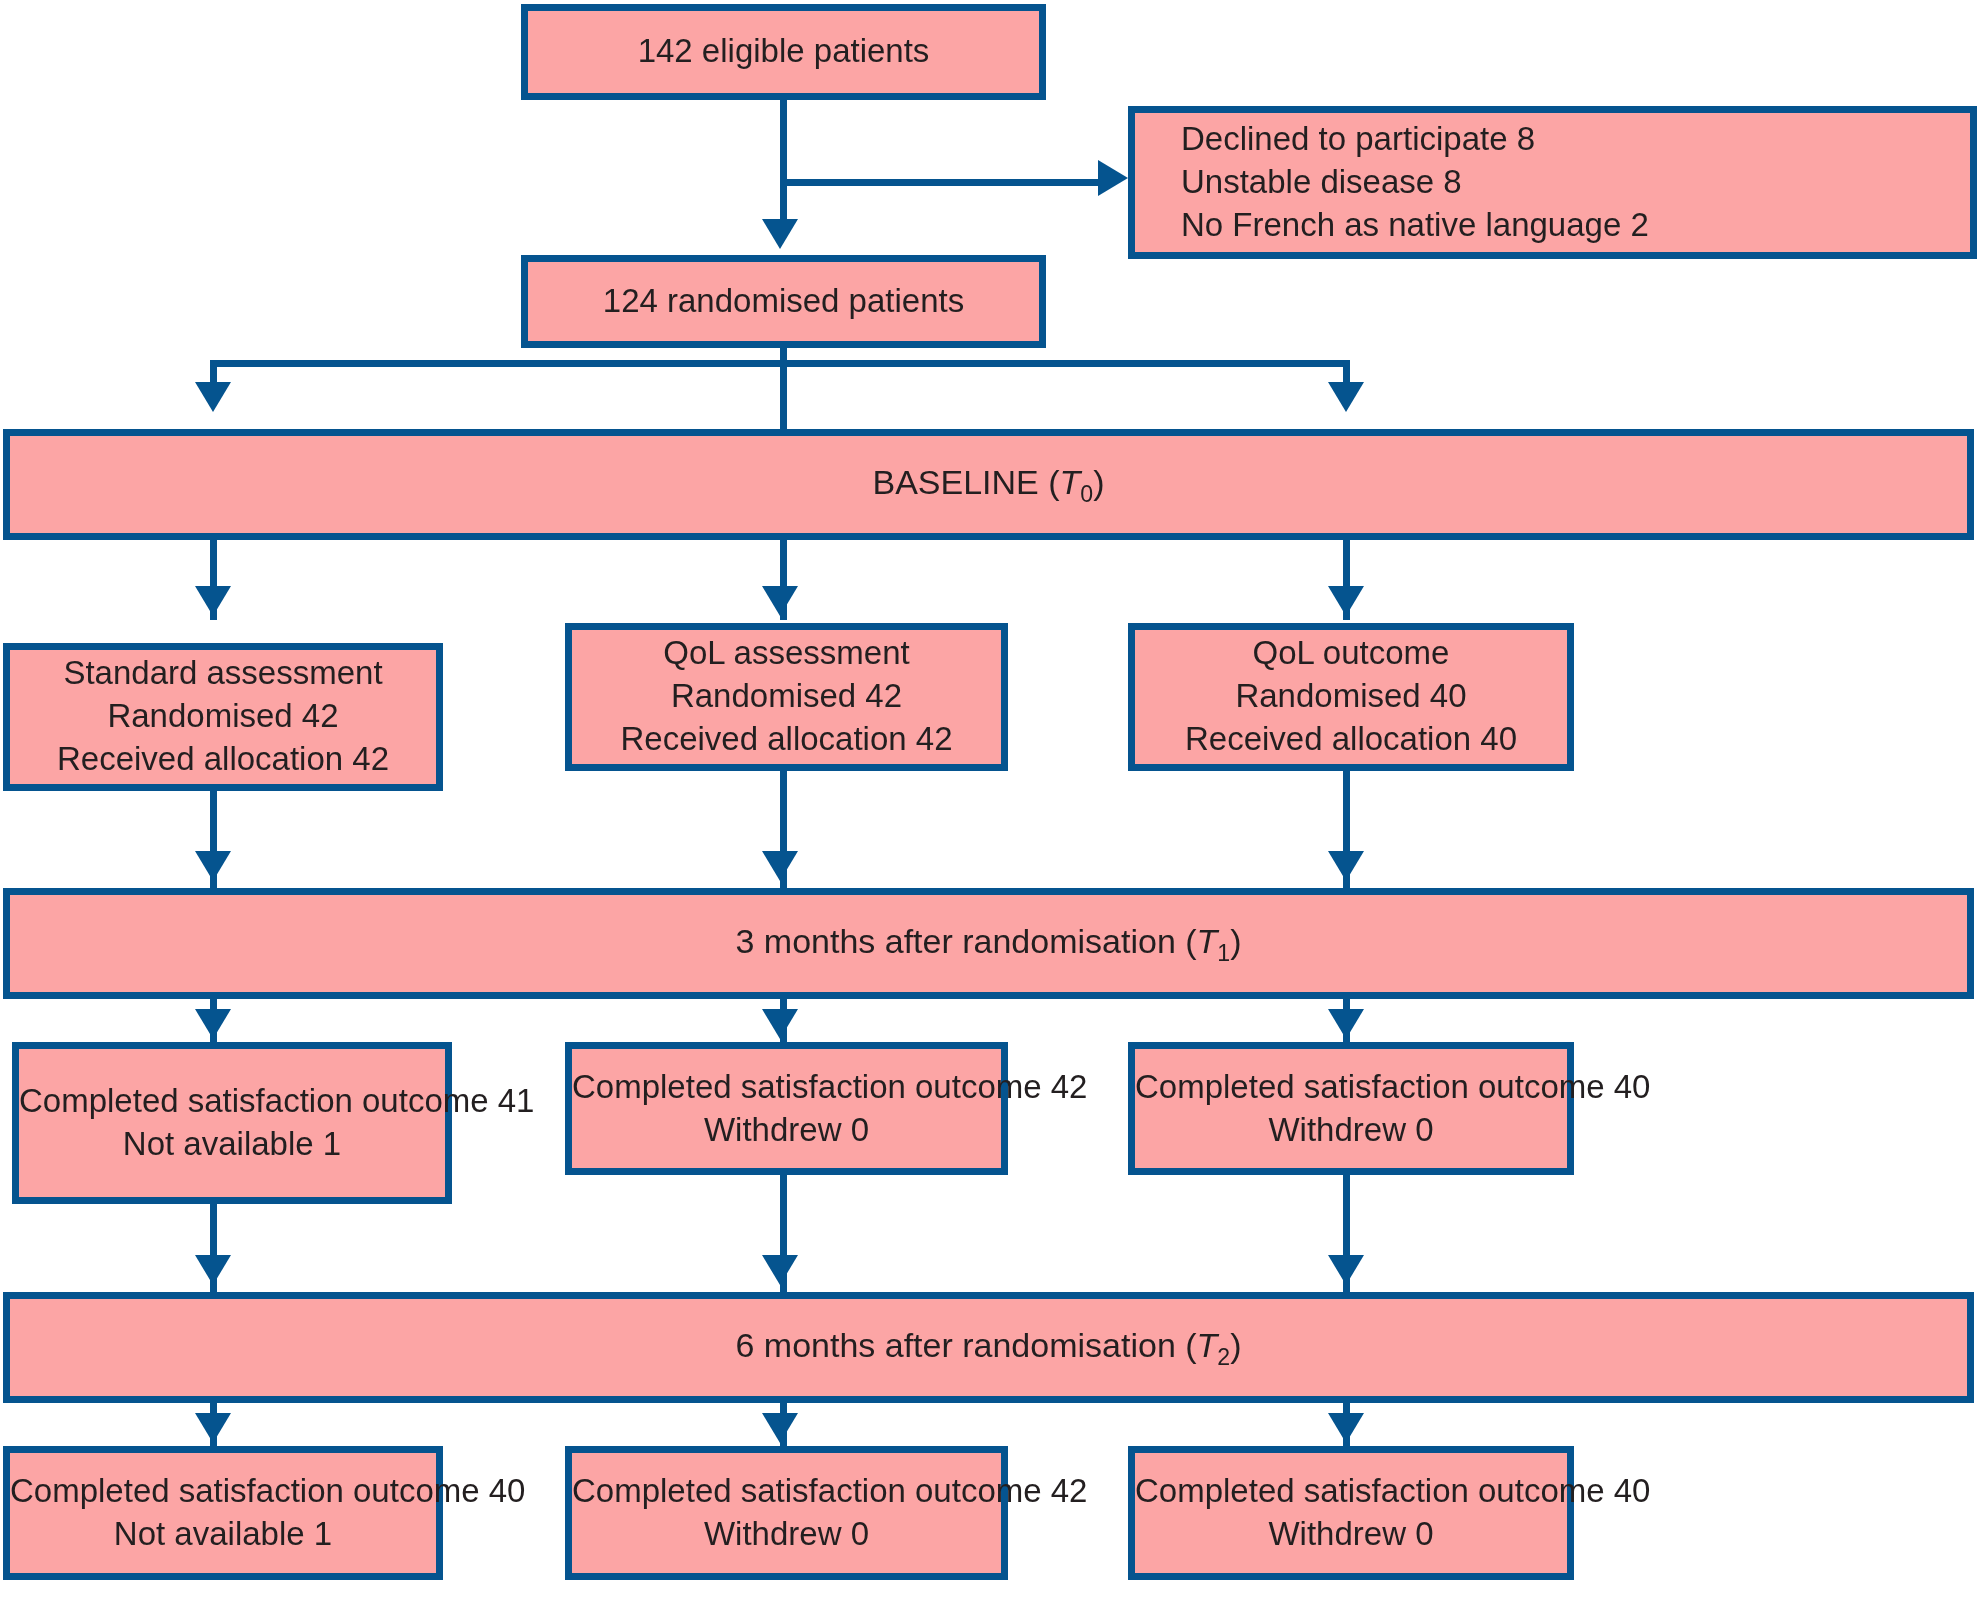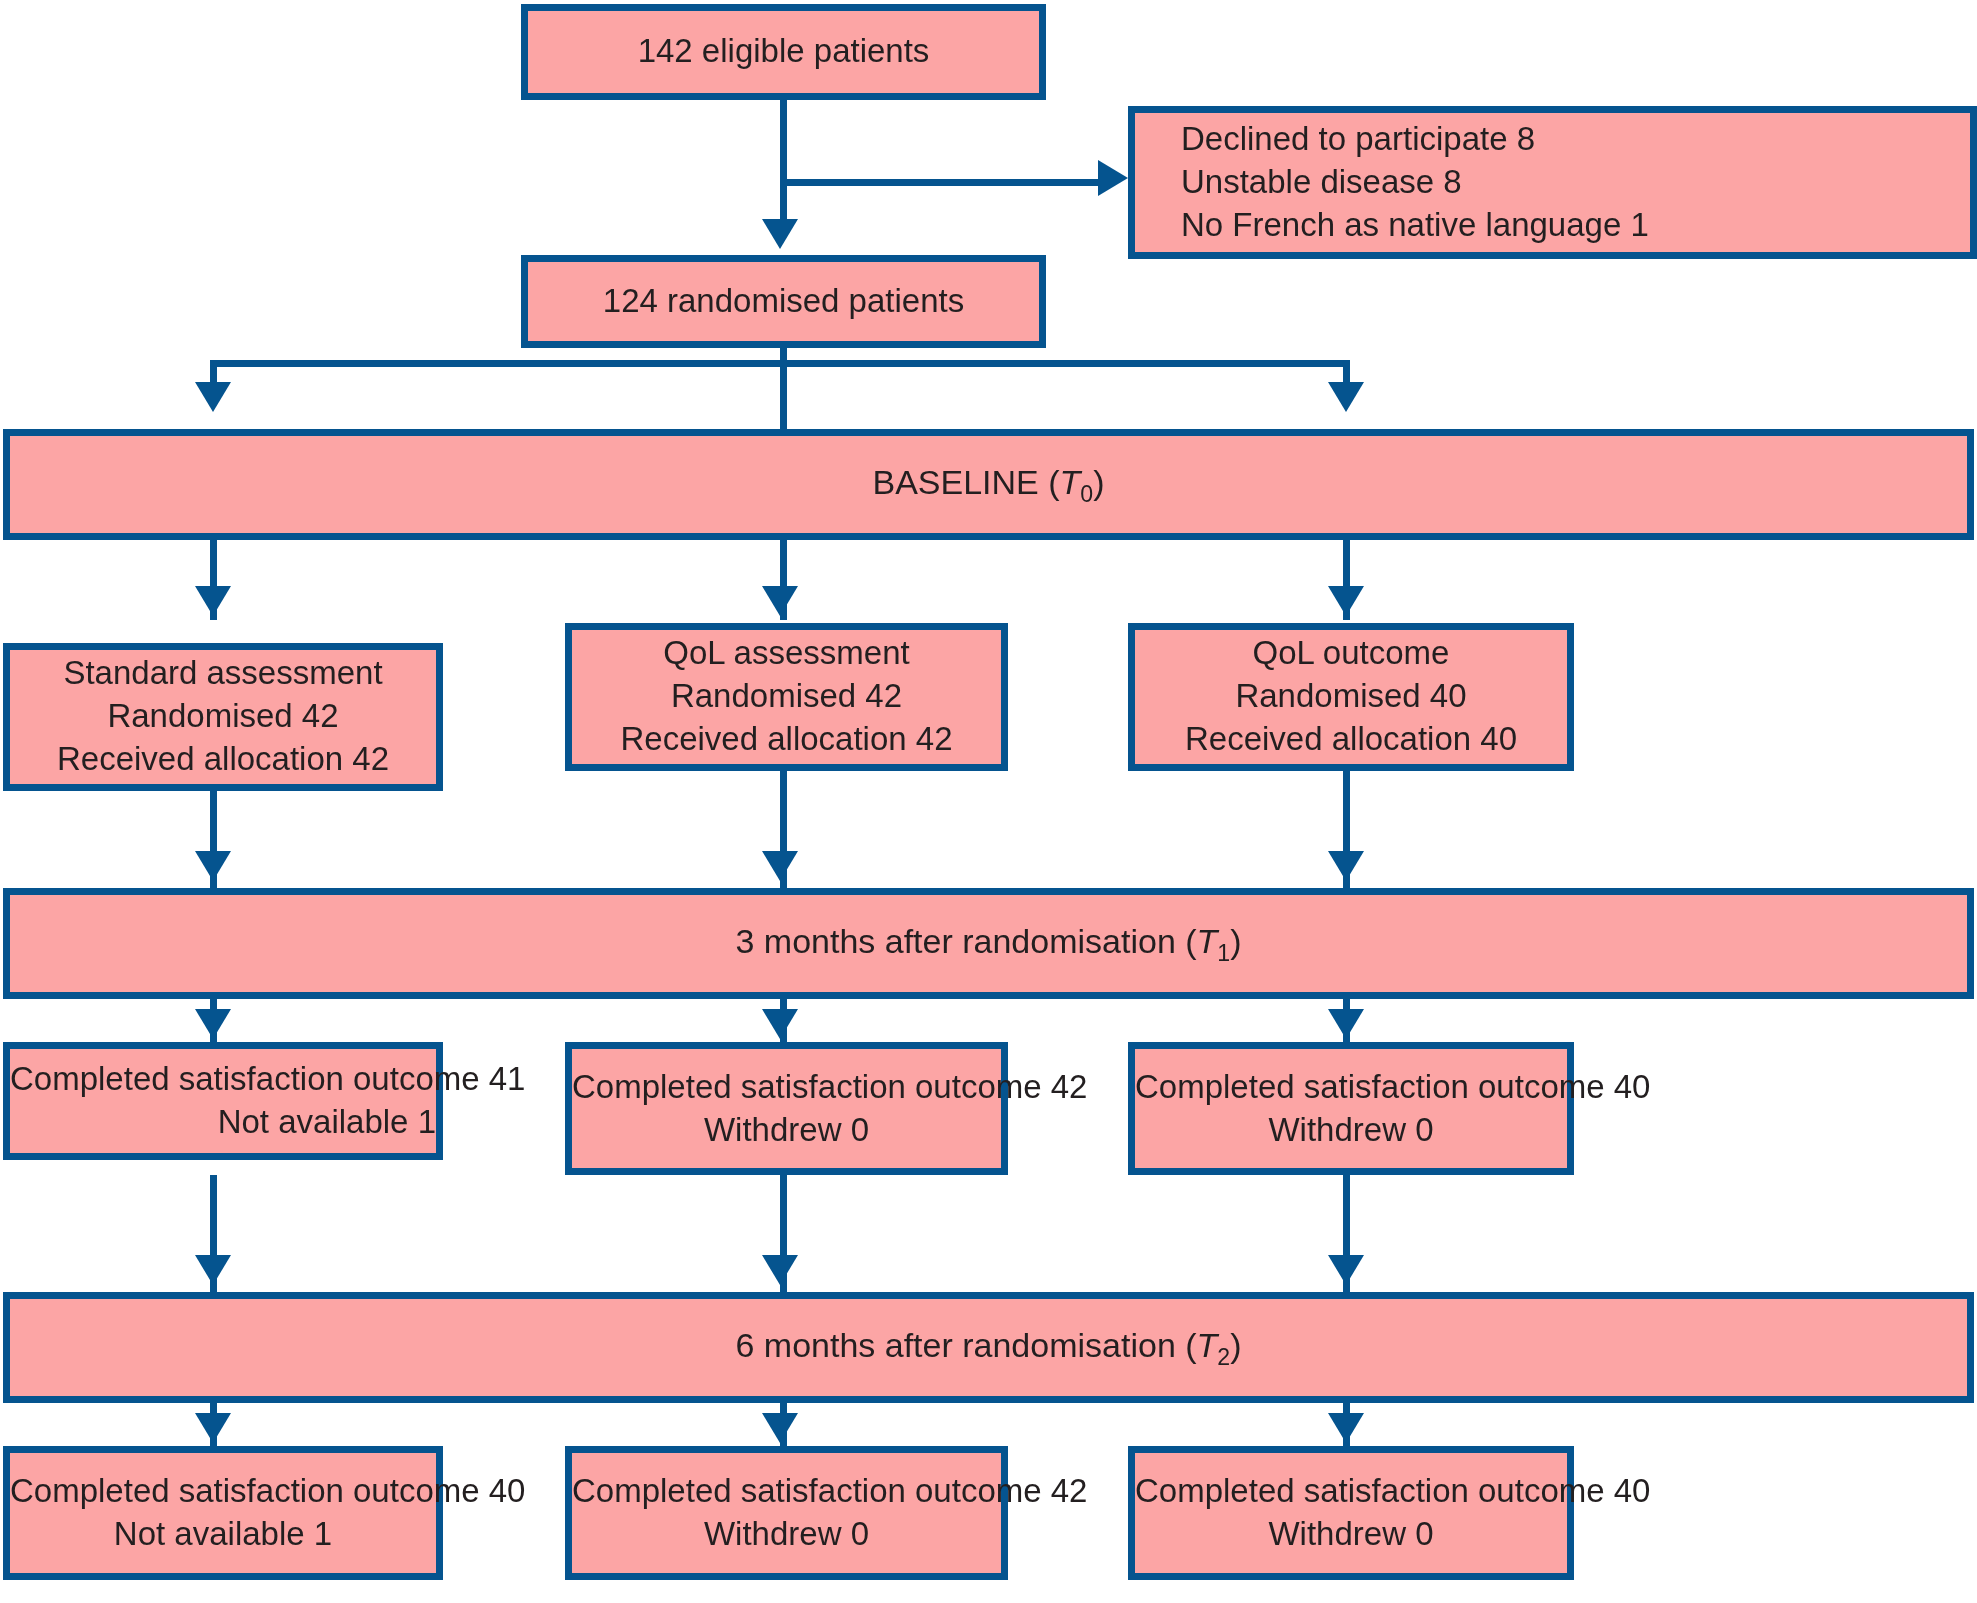--- a/index.html
+++ b/index.html
@@ -100,21 +100,21 @@
   <div class="vline" style="left: 780px; top: 99.8792px; height: 135.638px;"></div>
   <div class="arrow-down" style="left: 762px; top: 219.488px;"></div>
 
   <div class="hline" style="left: 783px; top: 178.796px; width: 320px;"></div>
   <div class="arrow-right" style="left: 1098px; top: 160.3px;"></div>
 
   <div class="box left-align" style="left: 1128px; top: 106.045px; width: 849px; height: 152.902px;">
     <div class="lines">
       <div>Declined to participate 8</div>
       <div>Unstable disease 8</div>
-      <div>No French as native language 1</div>
+      <div>No French as native language 2</div>
     </div>
   </div>
 
   <div class="box" style="left: 521px; top: 255.247px; width: 525px; height: 92.4808px;">
     <div class="lines">
       <div>124 randomised patients</div>
     </div>
   </div>
 
   <div class="vline" style="left: 780px; top: 347.728px; height: 120.842px;"></div>
@@ -175,21 +175,21 @@
     </div>
   </div>
 
   <div class="vline" style="left: 210px; top: 998.792px; height: 43.1577px;"></div>
   <div class="arrow-down" style="left: 195px; top: 1008.66px;"></div>
   <div class="vline" style="left: 780px; top: 998.792px; height: 43.1577px;"></div>
   <div class="arrow-down" style="left: 762px; top: 1008.66px;"></div>
   <div class="vline" style="left: 1343px; top: 998.792px; height: 43.1577px;"></div>
   <div class="arrow-down" style="left: 1328px; top: 1008.66px;"></div>
 
-  <div class="box" style="left: 3px; top: 1041.95px; width: 440px; height: 118px; text-align: right;">
+  <div class="box" style="left: 12px; top: 1041.95px; width: 440px; height: 162px;">
     <div class="lines">
       <div>Completed satisfaction outcome 41</div>
       <div>Not available 1</div>
     </div>
   </div>
 
   <div class="box" style="left: 565px; top: 1041.95px; width: 443px; height: 133.172px;">
     <div class="lines">
       <div>Completed satisfaction outcome 42</div>
       <div>Withdrew 0</div>

